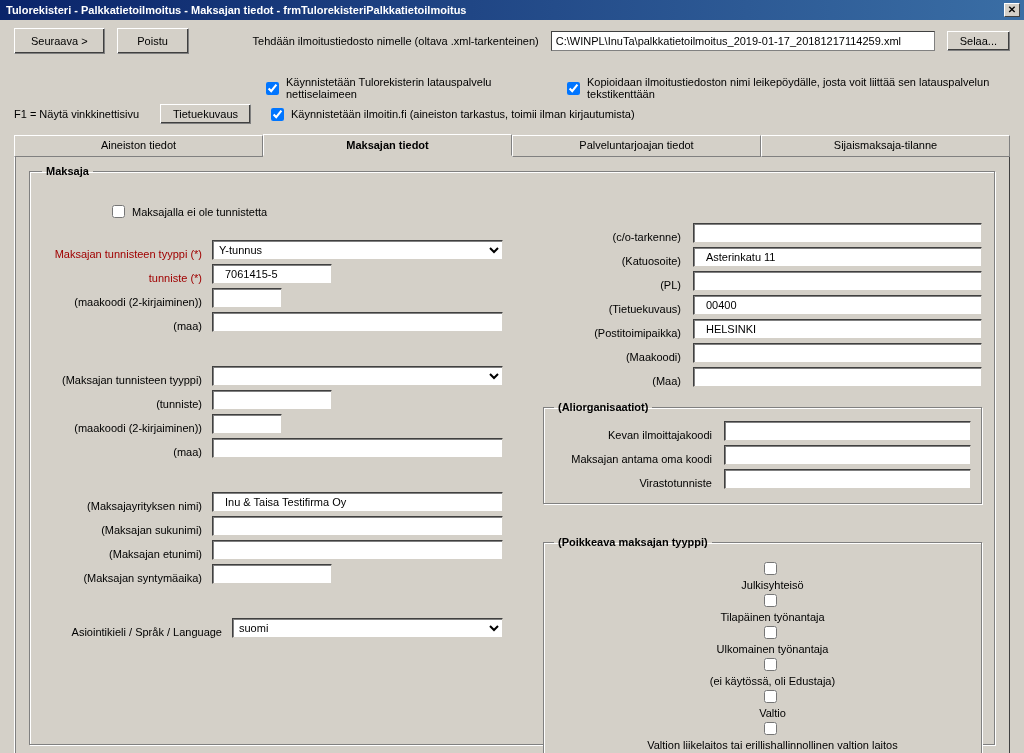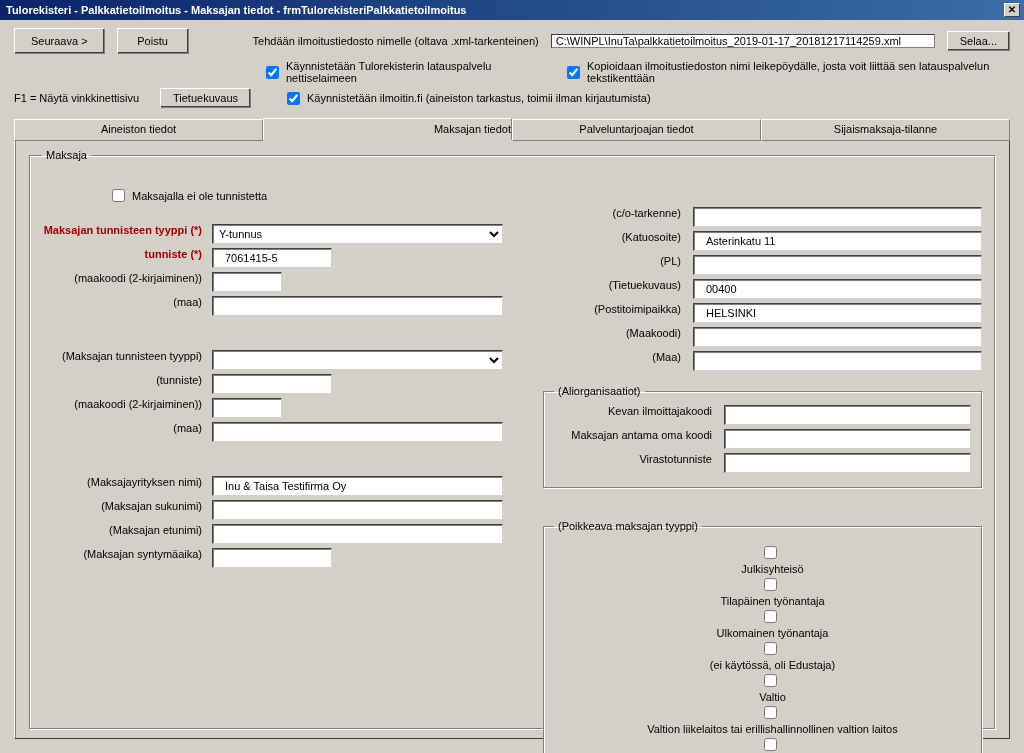--- a/index.html
+++ b/index.html
@@ -7,45 +7,45 @@
     
     .titlebar { background: linear-gradient(to right, #0a246a, #3a6ea5); color: white; height: 20px; display: flex; align-items: center; padding: 0 4px; }
     .titlebar-text { flex: 1; font-weight: bold; padding-left: 2px; }
     .titlebar-close { width: 16px; height: 14px; background: #d4d0c8; border: 1px solid #fff; border-right-color:#404040; border-bottom-color:#404040; color: black; text-align: center; line-height: 12px; font-family: Arial; font-size:10px; font-weight:bold; cursor: pointer; }
     
     .top-area { padding: 8px 14px 4px 14px; }
     .row1 { display: flex; align-items: center; gap: 12px; }
     .btn { background: #d4d0c8; border: 1px solid #808080; border-top-color:#fff; border-left-color:#fff; box-shadow: inset -1px -1px 0 #404040; padding: 6px 16px; cursor: pointer; min-width:72px; text-align:center;}
     .btn-small { padding: 3px 12px; min-width: 60px;}
     .header-label { white-space: nowrap; }
-    .path-input { flex: 1; min-width: 320px; height: 14px; border: 1px solid #808080; border-top-color:#404040; border-left-color:#404040; background: white; padding: 2px 4px; }
-    
-    .row2 { display: flex; align-items: center; gap: 32px; margin-top: 6px; padding-left: 252px;}
+    .path-input { flex: 1; min-width: 320px; height: 20px; border: 1px solid #808080; border-top-color:#404040; border-left-color:#404040; background: white; padding: 2px 4px; }
+    
+    .row2 { display: flex; align-items: center; gap: 32px; margin-top: 22px; padding-left: 252px;}
     .row3 { display: flex; align-items: center; gap: 16px; margin-top: 4px;}
     .f1-lbl { width: 130px; }
     .checkbox-row { display: flex; align-items: center; gap: 4px; }
     input[type=checkbox] { width:13px; height:13px; margin:0 3px 0 0;}
 
     .tabs { display: flex; margin: 6px 14px -1px 14px; }
     .tab { flex:1; text-align: center; border: 1px solid #808080; border-top-color:#fff; border-left-color:#fff; border-bottom: 1px solid #808080; background:#d4d0c8; padding: 3px 0; position: relative; top:1px; cursor:pointer;}
-    .tab.active { border-bottom: 1px solid #d4d0c8; font-weight: normal; z-index:2; top:0; padding:4px 0; border-top: 1px solid #fff; text-align: right;}
+    .tab.active { border-bottom: 1px solid #d4d0c8; font-weight: bold; z-index:2; top:0; padding:4px 0; border-top: 1px solid #fff;}
 
     .panel { margin: 0 14px 10px 14px; border: 1px solid #fff; border-top: none; border-left-color: #fff; border-right-color:#404040; border-bottom-color:#404040; box-shadow: inset 1px 0 0 #808080; padding: 10px 14px; height: 600px; background:#d4d0c8;}
     
     fieldset { border: 1px solid #808080; border-top-color:#808080; background:#d4d0c8; margin:0; padding:10px 12px; box-shadow: inset 1px 1px 0 #fff, 1px 1px 0 #fff;}
-    legend { padding: 0 4px; }
+    legend { padding: 0 4px; font-weight: bold; }
 
     .main-fieldset { height: 580px; }
     .cols { display: flex; gap: 40px; }
     .col-left { flex: 1.05; }
     .col-right { flex: 1; }
 
-    .frow { display: flex; align-items: flex-start; margin-bottom: 4px; }
+    .frow { display: flex; align-items: flex-end; margin-bottom: 4px; }
     .flabel { width: 170px; text-align: right; padding-right: 10px; white-space:nowrap;}
-    .flabel.req { color: #a00000; font-weight: bold; }
+    .flabel.req { color: #a00000; }
     .finput { height: 20px; border: 1px solid #404040; border-right-color:#d4d0c8; border-bottom-color:#d4d0c8; box-shadow: inset 1px 1px 0 #808080; background: white; padding: 2px 12px; }
     .w-full { flex: 1; }
     .w-120 { width: 120px; }
     .w-70 { width: 70px; }
     .w-select { flex:1; }
     
     select.finput { appearance: auto; padding: 1px 2px;}
     .spacer { height: 18px; }
     .spacer-big { height: 30px; }
 
@@ -78,21 +78,21 @@
         <span>Käynnistetään Tulorekisterin latauspalvelu nettiselaimeen</span>
       </label>
     <label class="checkbox-row">
         <input type="checkbox" checked="" style="">
         <span>Kopioidaan ilmoitustiedoston nimi leikepöydälle, josta voit liittää sen latauspalvelun tekstikenttään</span>
       </label>
   </div>
   <div class="row3">
     <span class="f1-lbl">F1 = Näytä vinkkinettisivu</span>
     <button class="btn btn-small">Tietuekuvaus</button>
-    <label class="checkbox-row" style="margin-left:20px">
+    <label class="checkbox-row" style="margin-left:4px">
         <input type="checkbox" checked="" style="">
         <span>Käynnistetään ilmoitin.fi (aineiston tarkastus, toimii ilman kirjautumista)</span>
       </label>
   </div>
 </div>
 
 <div class="tabs">
   <div class="tab">Aineiston tiedot</div>
   <div class="tab active">Maksajan tiedot</div>
   <div class="tab">Palveluntarjoajan tiedot</div>
@@ -157,20 +157,24 @@
         </div>
         <div class="frow">
           <span class="flabel">(Maksajan etunimi)</span>
           <input class="finput w-full" style="">
         </div>
         <div class="frow">
           <span class="flabel">(Maksajan syntymäaika)</span>
           <input class="finput w-120" style="">
         </div>
         <div class="spacer-big"></div>
+        <div class="frow">
+          <span class="flabel" style="width:190px">Asiointikieli / Språk / Language</span>
+          <select class="finput w-full"><option>suomi</option></select>
+        </div>
       </div>
 
       <div class="col-right">
         <div class="spacer"></div>
         <div class="spacer"></div>
         <div class="frow">
           <span class="rlabel">(c/o-tarkenne)</span>
           <input class="finput w-full" style="">
         </div>
         <div class="frow">

